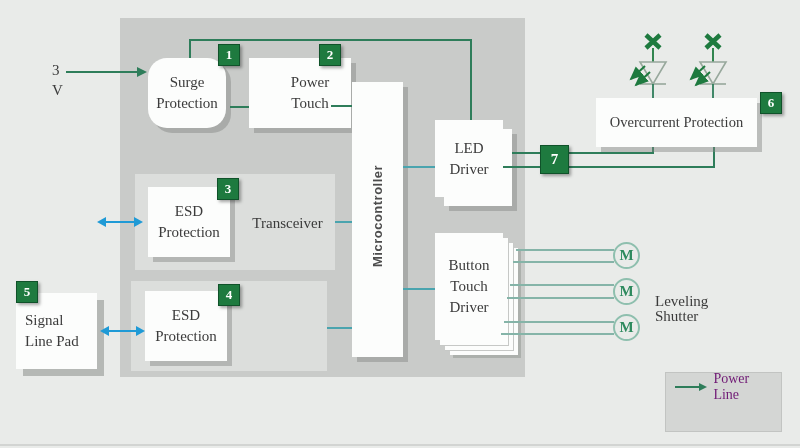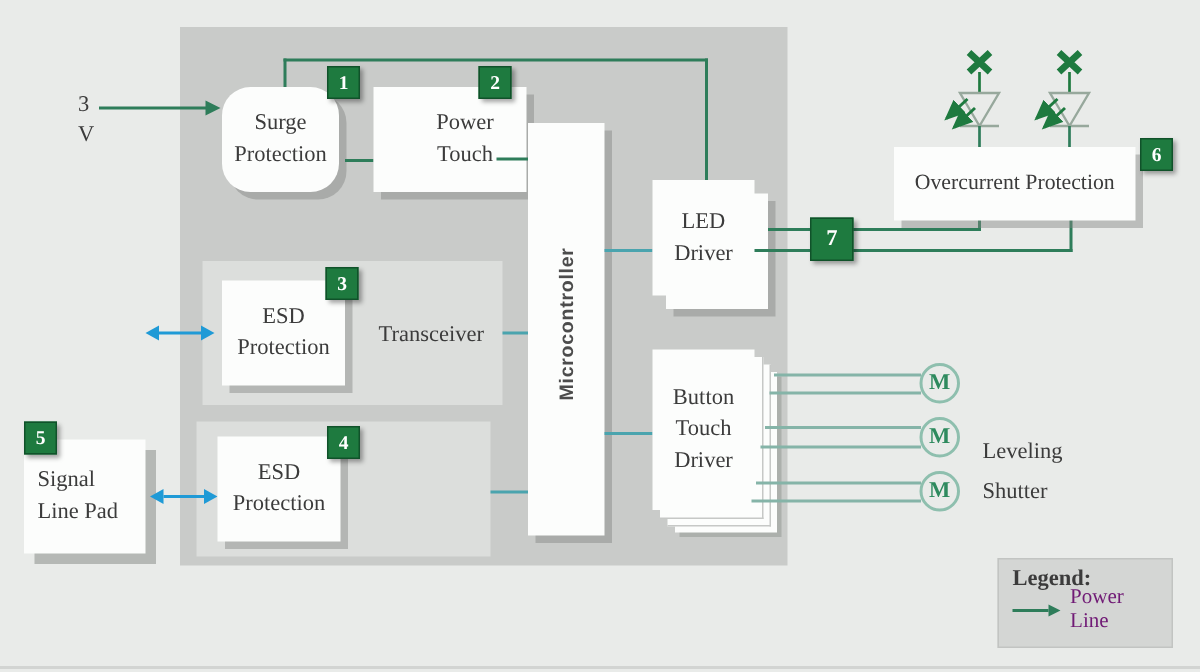--- a/index.html
+++ b/index.html
@@ -126,21 +126,21 @@
   <div class="motor" style="left:613px;top:242px;">
       <span>M</span>
     </div>
   <div class="motor" style="left:613px;top:278px;">
       <span>M</span>
     </div>
   <div class="motor" style="left:613px;top:314px;">
       <span>M</span>
     </div>
   <div class="plainlabel" style="left:655px;top:247px;margin-top:44px;">Leveling</div>
-  <div class="plainlabel" style="left:655px;top:318px;">Shutter</div>
+  <div class="plainlabel" style="left:655px;top:306px;">Shutter</div>
 
   <div class="hline power" style="left:512px;top:152px;width:28px;height:2px;"></div>
   <div class="hline power" style="left:503px;top:166px;width:37px;height:2px;"></div>
   <div class="hline power" style="left:567px;top:152px;width:87px;height:2px;"></div>
   <div class="hline power" style="left:567px;top:166px;width:148px;height:2px;"></div>
   <div class="vline power" style="left:652px;top:135px;width:2px;height:19px;"></div>
   <div class="vline power" style="left:713px;top:135px;width:2px;height:33px;"></div>
   <div class="badge badge-big" style="left:540px;top:145px;">7</div>
 
   <div class="wbox" style="left:596px;top:98px;width:161px;height:49px;font-size:14.5px;">
@@ -174,21 +174,20 @@
     </g>
   </svg>
 
   <div class="badge" style="left:218px;top:44px;">1</div>
   <div class="badge" style="left:319px;top:44px;">2</div>
   <div class="badge" style="left:217px;top:178px;">3</div>
   <div class="badge" style="left:218px;top:284px;">4</div>
   <div class="badge" style="left:16px;top:281px;">5</div>
 
   <div class="legend" style="left:665px;top:372px;width:117px;height:60px;">
-    <div class="title">Legend:</div>
     <div class="row">
       <div class="lshaft" style="background:#2e7d5a;"></div>
       <div class="lhead" style="border-left:8px solid #2e7d5a;"></div>
       <div class="ltext">Power Line</div>
     </div>
   </div>
 
   <div class="hline" style="left:0;top:444px;width:800px;height:2px;background:#d2d4d2;"></div>
 </div>
 

